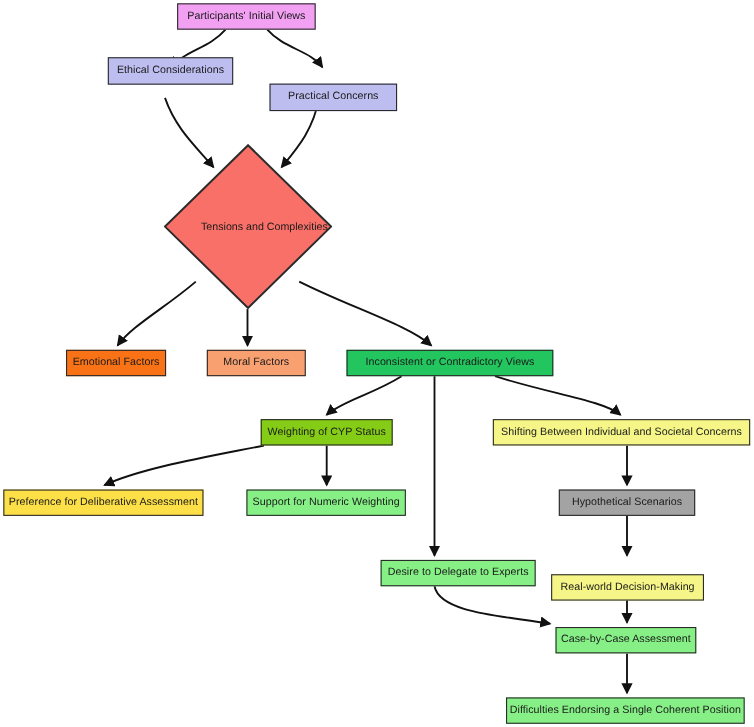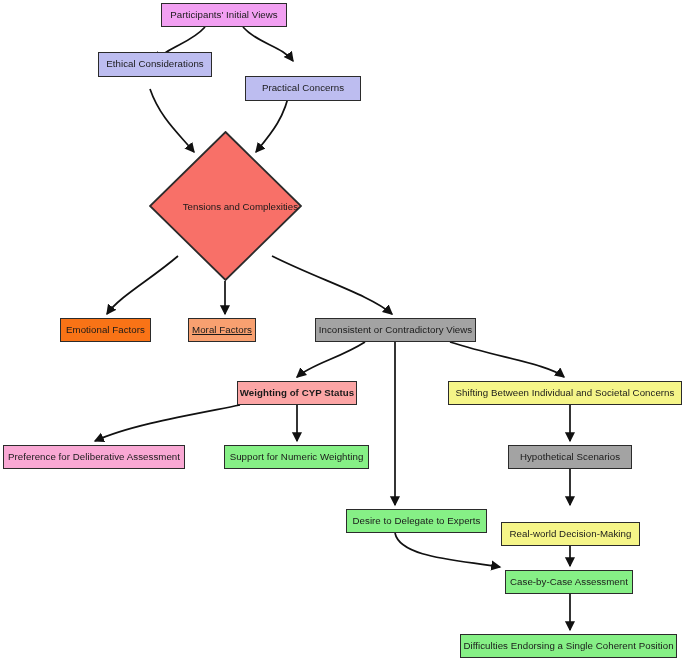--- a/index.html
+++ b/index.html
@@ -111,33 +111,33 @@
       </div>
       <div class="diamond" style="left: 149px; top: 131px; width: 153px; height: 150px;">
         <svg class="dshape" viewBox="0 0 153 150">
           <polygon points="76.5,1 152,75 76.5,149 1,75" fill="#F87068" stroke="#2b2b2b" stroke-width="1.8"></polygon>
         </svg>
         <span class="node-label">Tensions and Complexities</span>
       </div>
       <div class="node" style="left: 60px; top: 318px; width: 91px; height: 24px; background: #f97316; border-color: rgb(43, 43, 43);">
         <span class="node-label">Emotional Factors</span>
       </div>
-      <div class="node" style="left: 188px; top: 318px; width: 68px; height: 24px; background: rgb(248, 160, 112); border-color: rgb(43, 43, 43); text-decoration: underline;">
+      <div class="node" style="left: 188px; top: 318px; width: 90px; height: 24px; background: rgb(248, 160, 112); border-color: rgb(43, 43, 43);">
         <span class="node-label">Moral Factors</span>
       </div>
-      <div class="node" style="left: 315px; top: 318px; width: 161px; height: 24px; background: #a3a3a3; border-color: rgb(43, 43, 43);">
+      <div class="node" style="left: 315px; top: 318px; width: 188px; height: 24px; background: #22c55e; border-color: rgb(43, 43, 43);">
         <span class="node-label">Inconsistent or Contradictory Views</span>
       </div>
-      <div class="node" style="left: 237px; top: 381px; width: 120px; height: 24px; background: #fca5a5; border-color: rgb(43, 43, 43); font-weight: bold;">
+      <div class="node" style="left: 237px; top: 381px; width: 120px; height: 24px; background: #84cc16; border-color: rgb(43, 43, 43);">
         <span class="node-label">Weighting of CYP Status</span>
       </div>
       <div class="node" style="left: 448px; top: 381px; width: 234px; height: 24px; background: rgb(245, 245, 136); border-color: rgb(43, 43, 43);">
         <span class="node-label">Shifting Between Individual and Societal Concerns</span>
       </div>
-      <div class="node" style="left: 3px; top: 445px; width: 182px; height: 24px; background: #f9a8d4; border-color: rgb(43, 43, 43);">
+      <div class="node" style="left: 3px; top: 445px; width: 182px; height: 24px; background: #fde047; border-color: rgb(43, 43, 43);">
         <span class="node-label">Preference for Deliberative Assessment</span>
       </div>
       <div class="node" style="left: 224px; top: 445px; width: 145px; height: 24px; background: rgb(134, 240, 134); border-color: rgb(43, 43, 43);">
         <span class="node-label">Support for Numeric Weighting</span>
       </div>
       <div class="node" style="left: 508px; top: 445px; width: 124px; height: 24px; background: #a3a3a3; border-color: rgb(43, 43, 43);">
         <span class="node-label">Hypothetical Scenarios</span>
       </div>
       <div class="node" style="left: 324px; top: 509px; width: 141px; height: 24px; background: rgb(134, 240, 134); border-color: rgb(43, 43, 43); margin-left: 22px;">
         <span class="node-label">Desire to Delegate to Experts</span>

